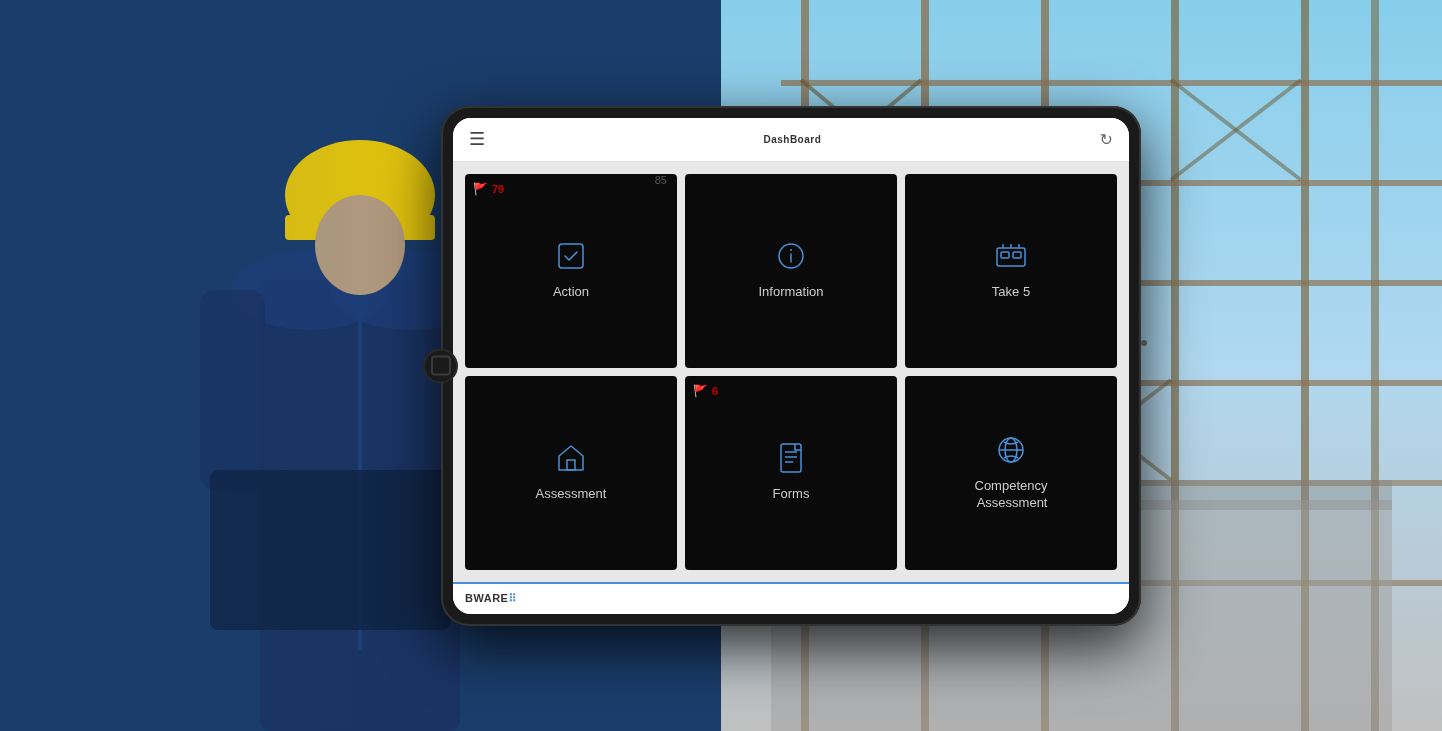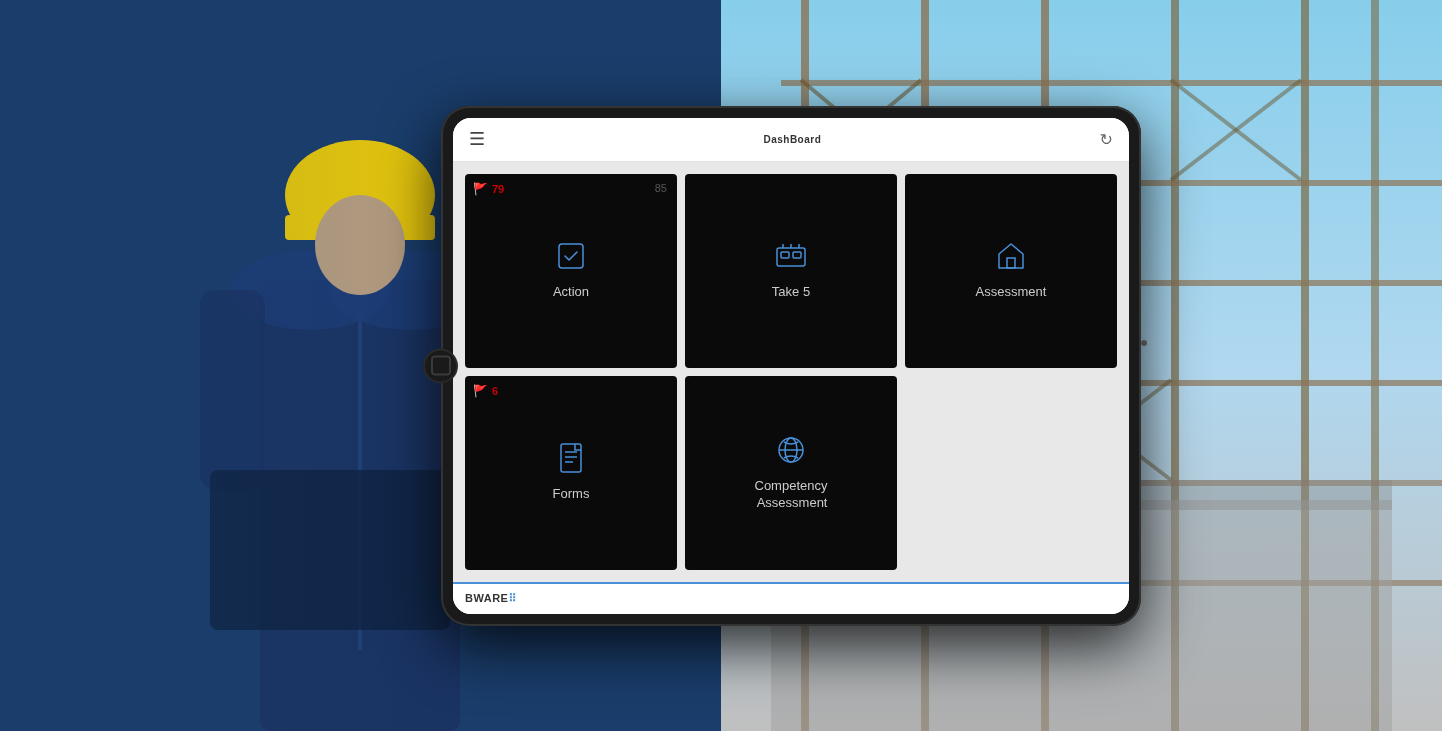--- a/index.html
+++ b/index.html
@@ -142,21 +142,21 @@
     }
 
     .badge-num {
       color: #cc0000;
       font-size: 11px;
       font-weight: bold;
     }
 
     .tile-badge-right {
       position: absolute;
-      top: 8px;
+      top: 0;
       right: 10px;
       color: #555;
       font-size: 11px;
     }
 
     .tile-icon {
       margin-bottom: 8px;
     }
 
     .tile-icon svg {
@@ -312,20 +312,30 @@
           <span class="tile-badge-right">85</span>
           <div class="tile-icon">
             <svg viewBox="0 0 32 32">
               <rect x="4" y="4" width="24" height="24" rx="3"></rect>
               <polyline points="10,16 14,20 22,12" stroke-linecap="round" stroke-linejoin="round"></polyline>
             </svg>
           </div>
           <span class="tile-label">Action</span>
         </div>
 
+        <div class="grid-tile">
+          <div class="tile-icon">
+            <svg viewBox="0 0 32 32">
+              <circle cx="16" cy="16" r="12"></circle>
+              <line x1="16" y1="14" x2="16" y2="22" stroke-linecap="round"></line>
+              <circle cx="16" cy="10" r="1" fill="#4a90d9" stroke="none"></circle>
+            </svg>
+          </div>
+          <span class="tile-label">Information</span>
+        </div>
 
         <div class="grid-tile">
           <div class="tile-icon">
             <svg viewBox="0 0 32 32">
               <rect x="2" y="8" width="28" height="18" rx="2"></rect>
               <line x1="8" y1="4" x2="8" y2="8"></line>
               <line x1="16" y1="4" x2="16" y2="8"></line>
               <line x1="24" y1="4" x2="24" y2="8"></line>
               <rect x="6" y="12" width="8" height="6" rx="1"></rect>
               <rect x="18" y="12" width="8" height="6" rx="1"></rect>

